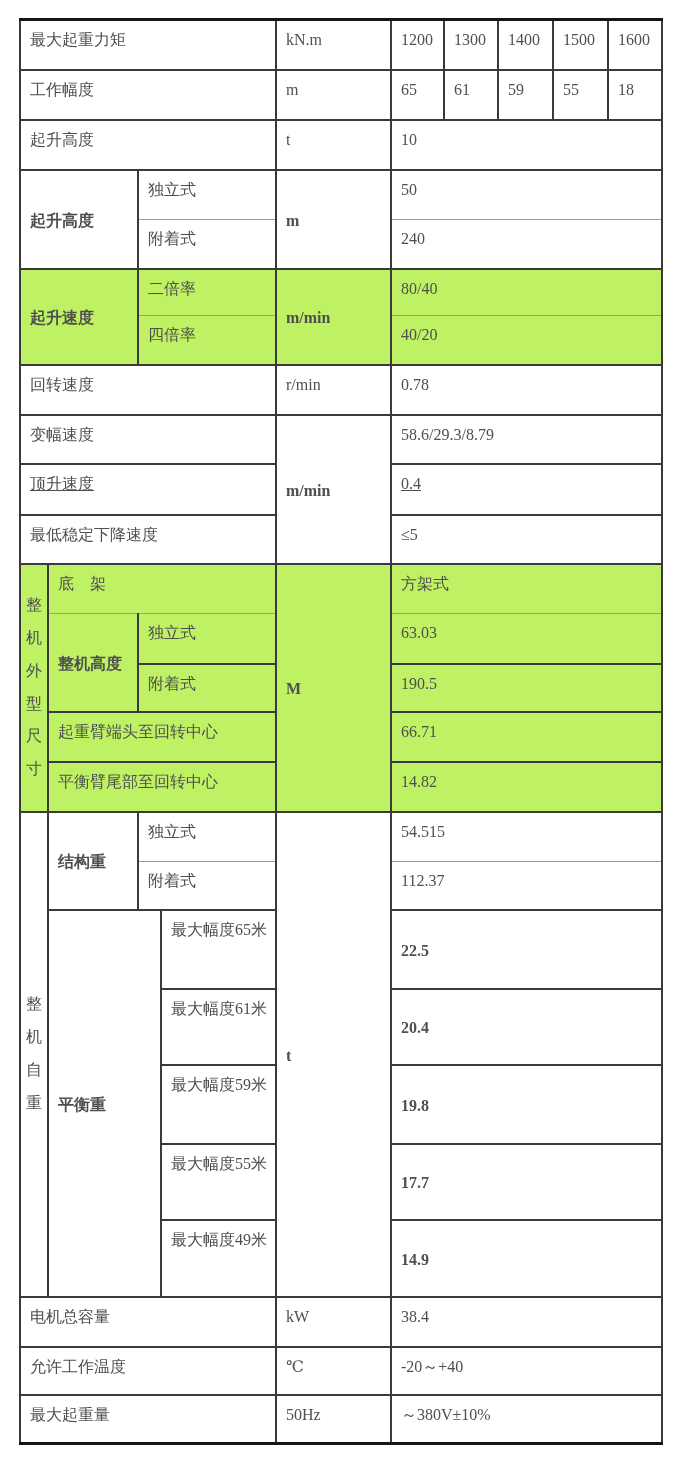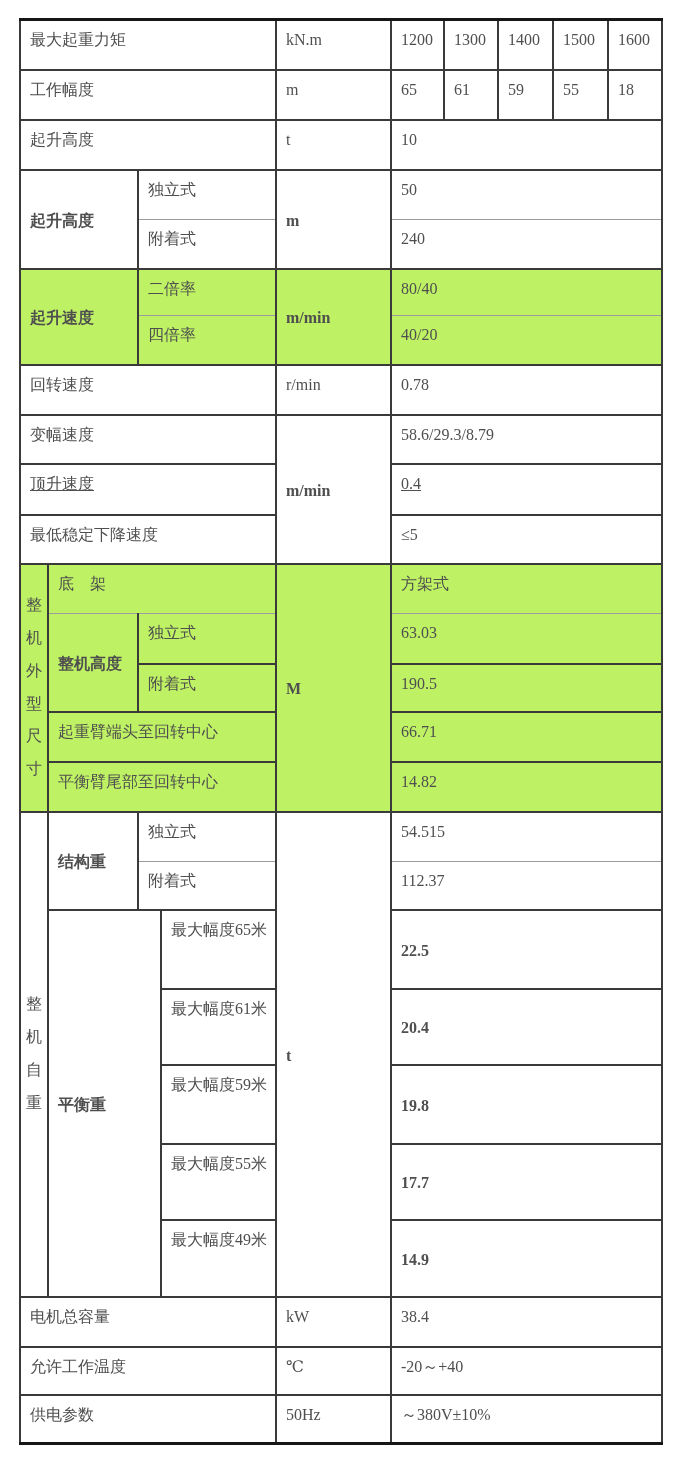--- a/index.html
+++ b/index.html
@@ -198,20 +198,20 @@
     <td colspan="4">电机总容量</td>
     <td>kW</td>
     <td colspan="5">38.4</td>
   </tr>
   <tr class="h48">
     <td colspan="4">允许工作温度</td>
     <td>℃</td>
     <td colspan="5">-20～+40</td>
   </tr>
   <tr class="h49">
-    <td colspan="4">供电参数</td>
+    <td colspan="4">最大起重量</td>
     <td>50Hz</td>
     <td colspan="5">～380V±10%</td>
   </tr>
 
 </tbody>
     </table>
 </div>
 
 </body></html>

